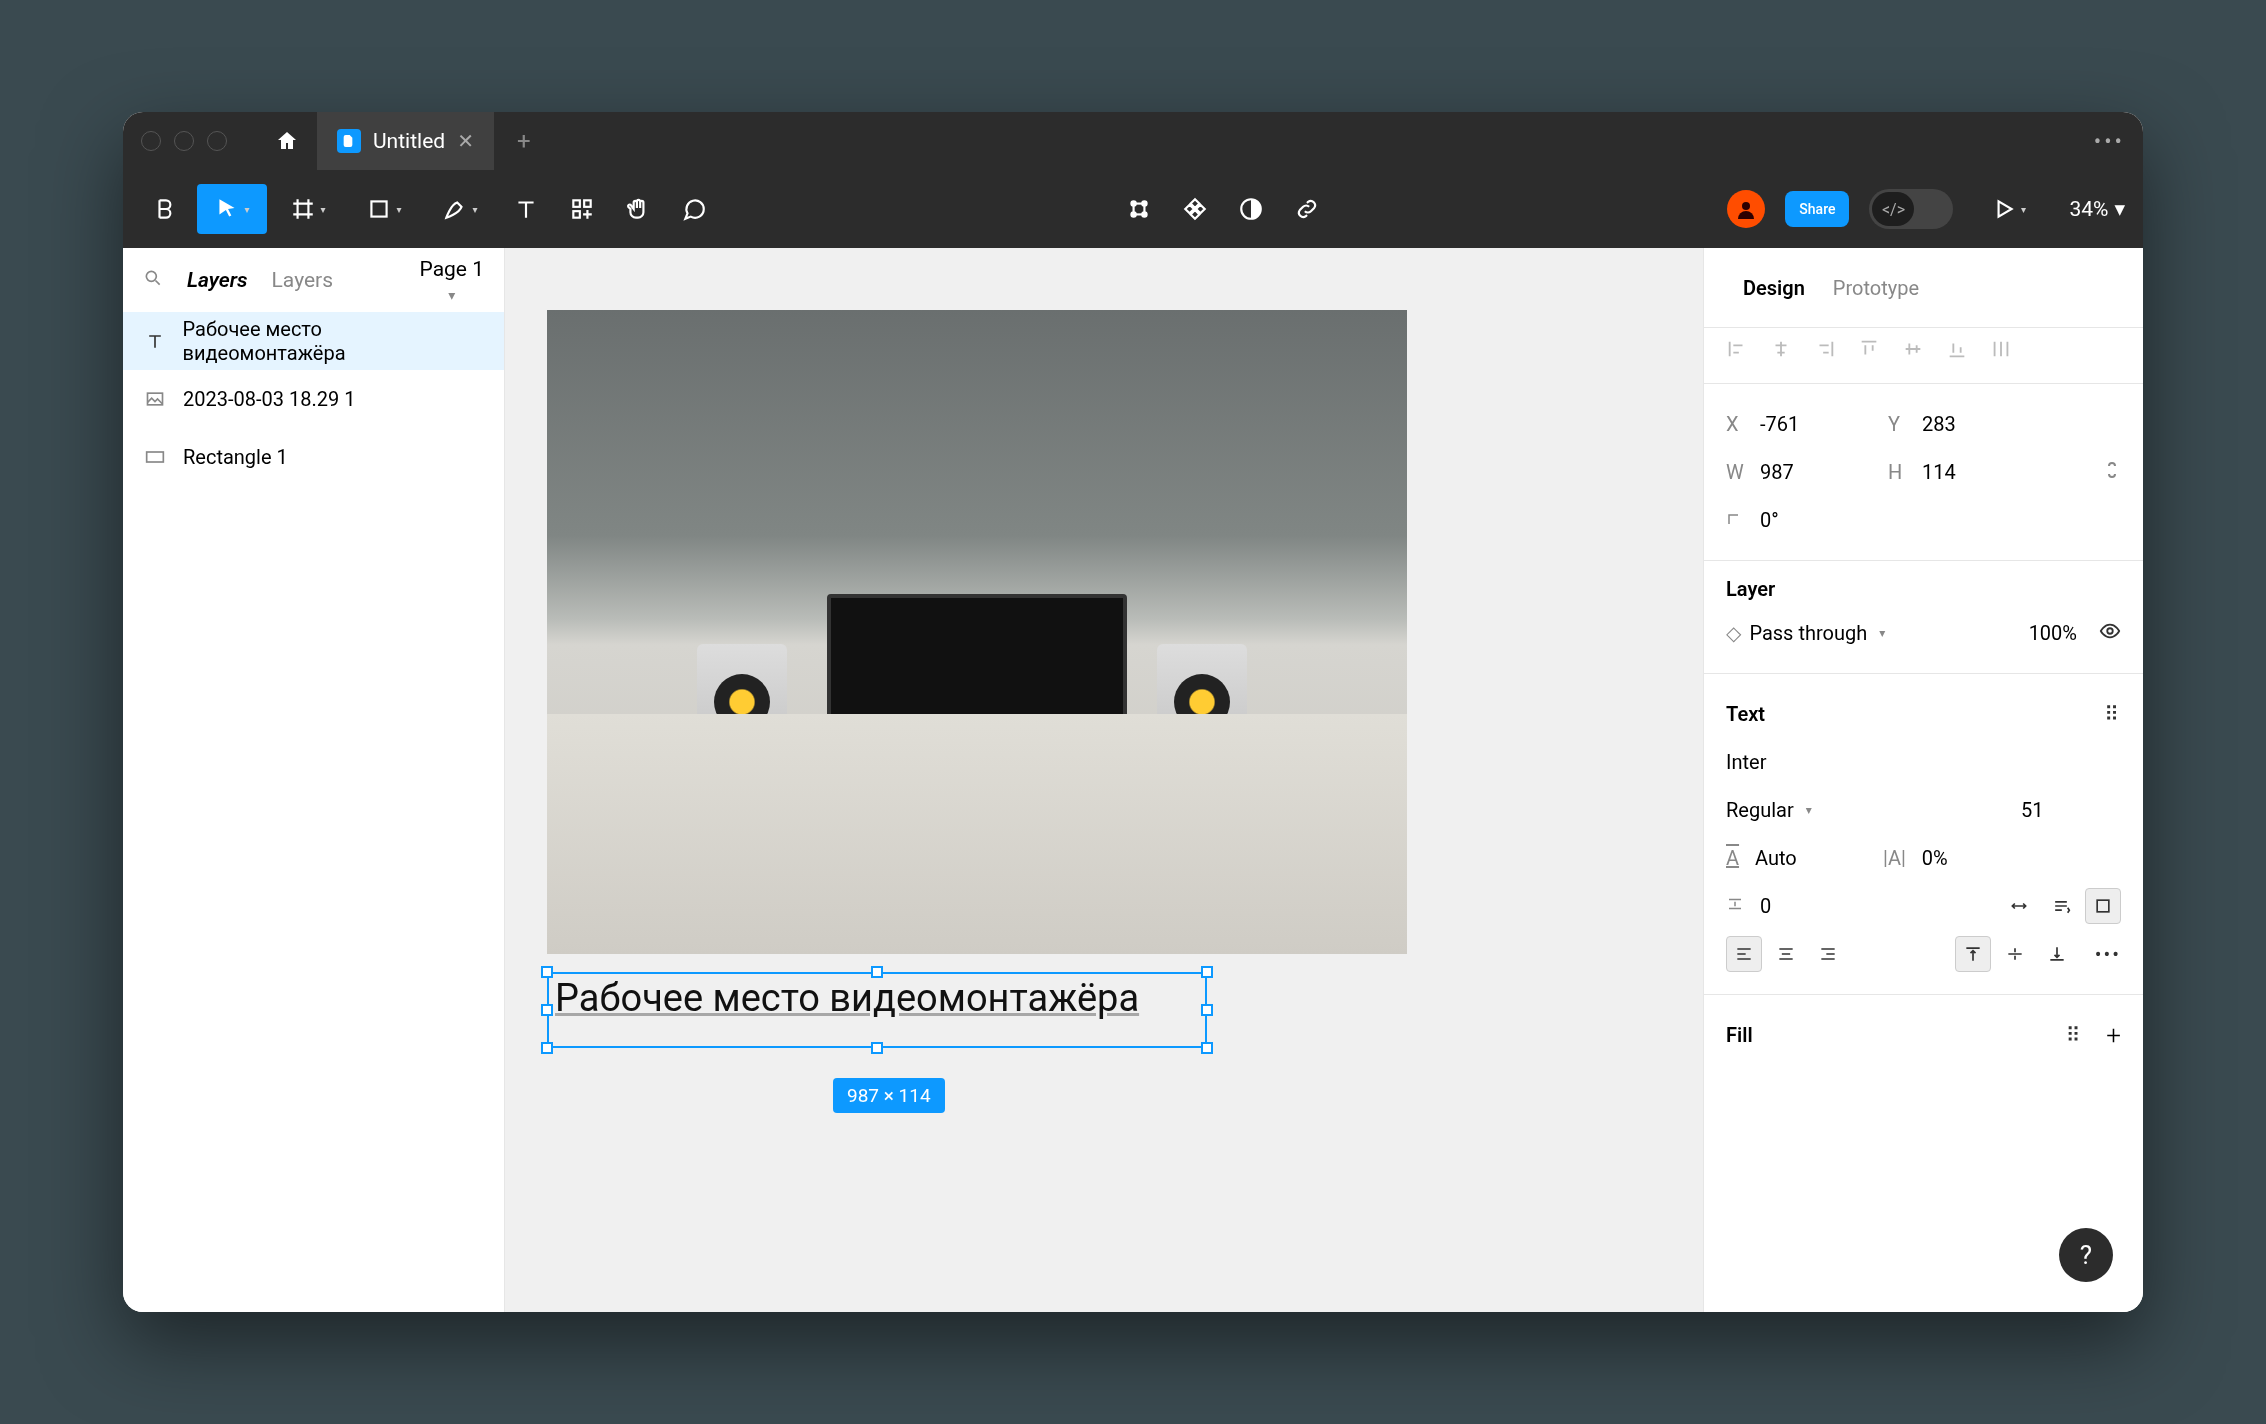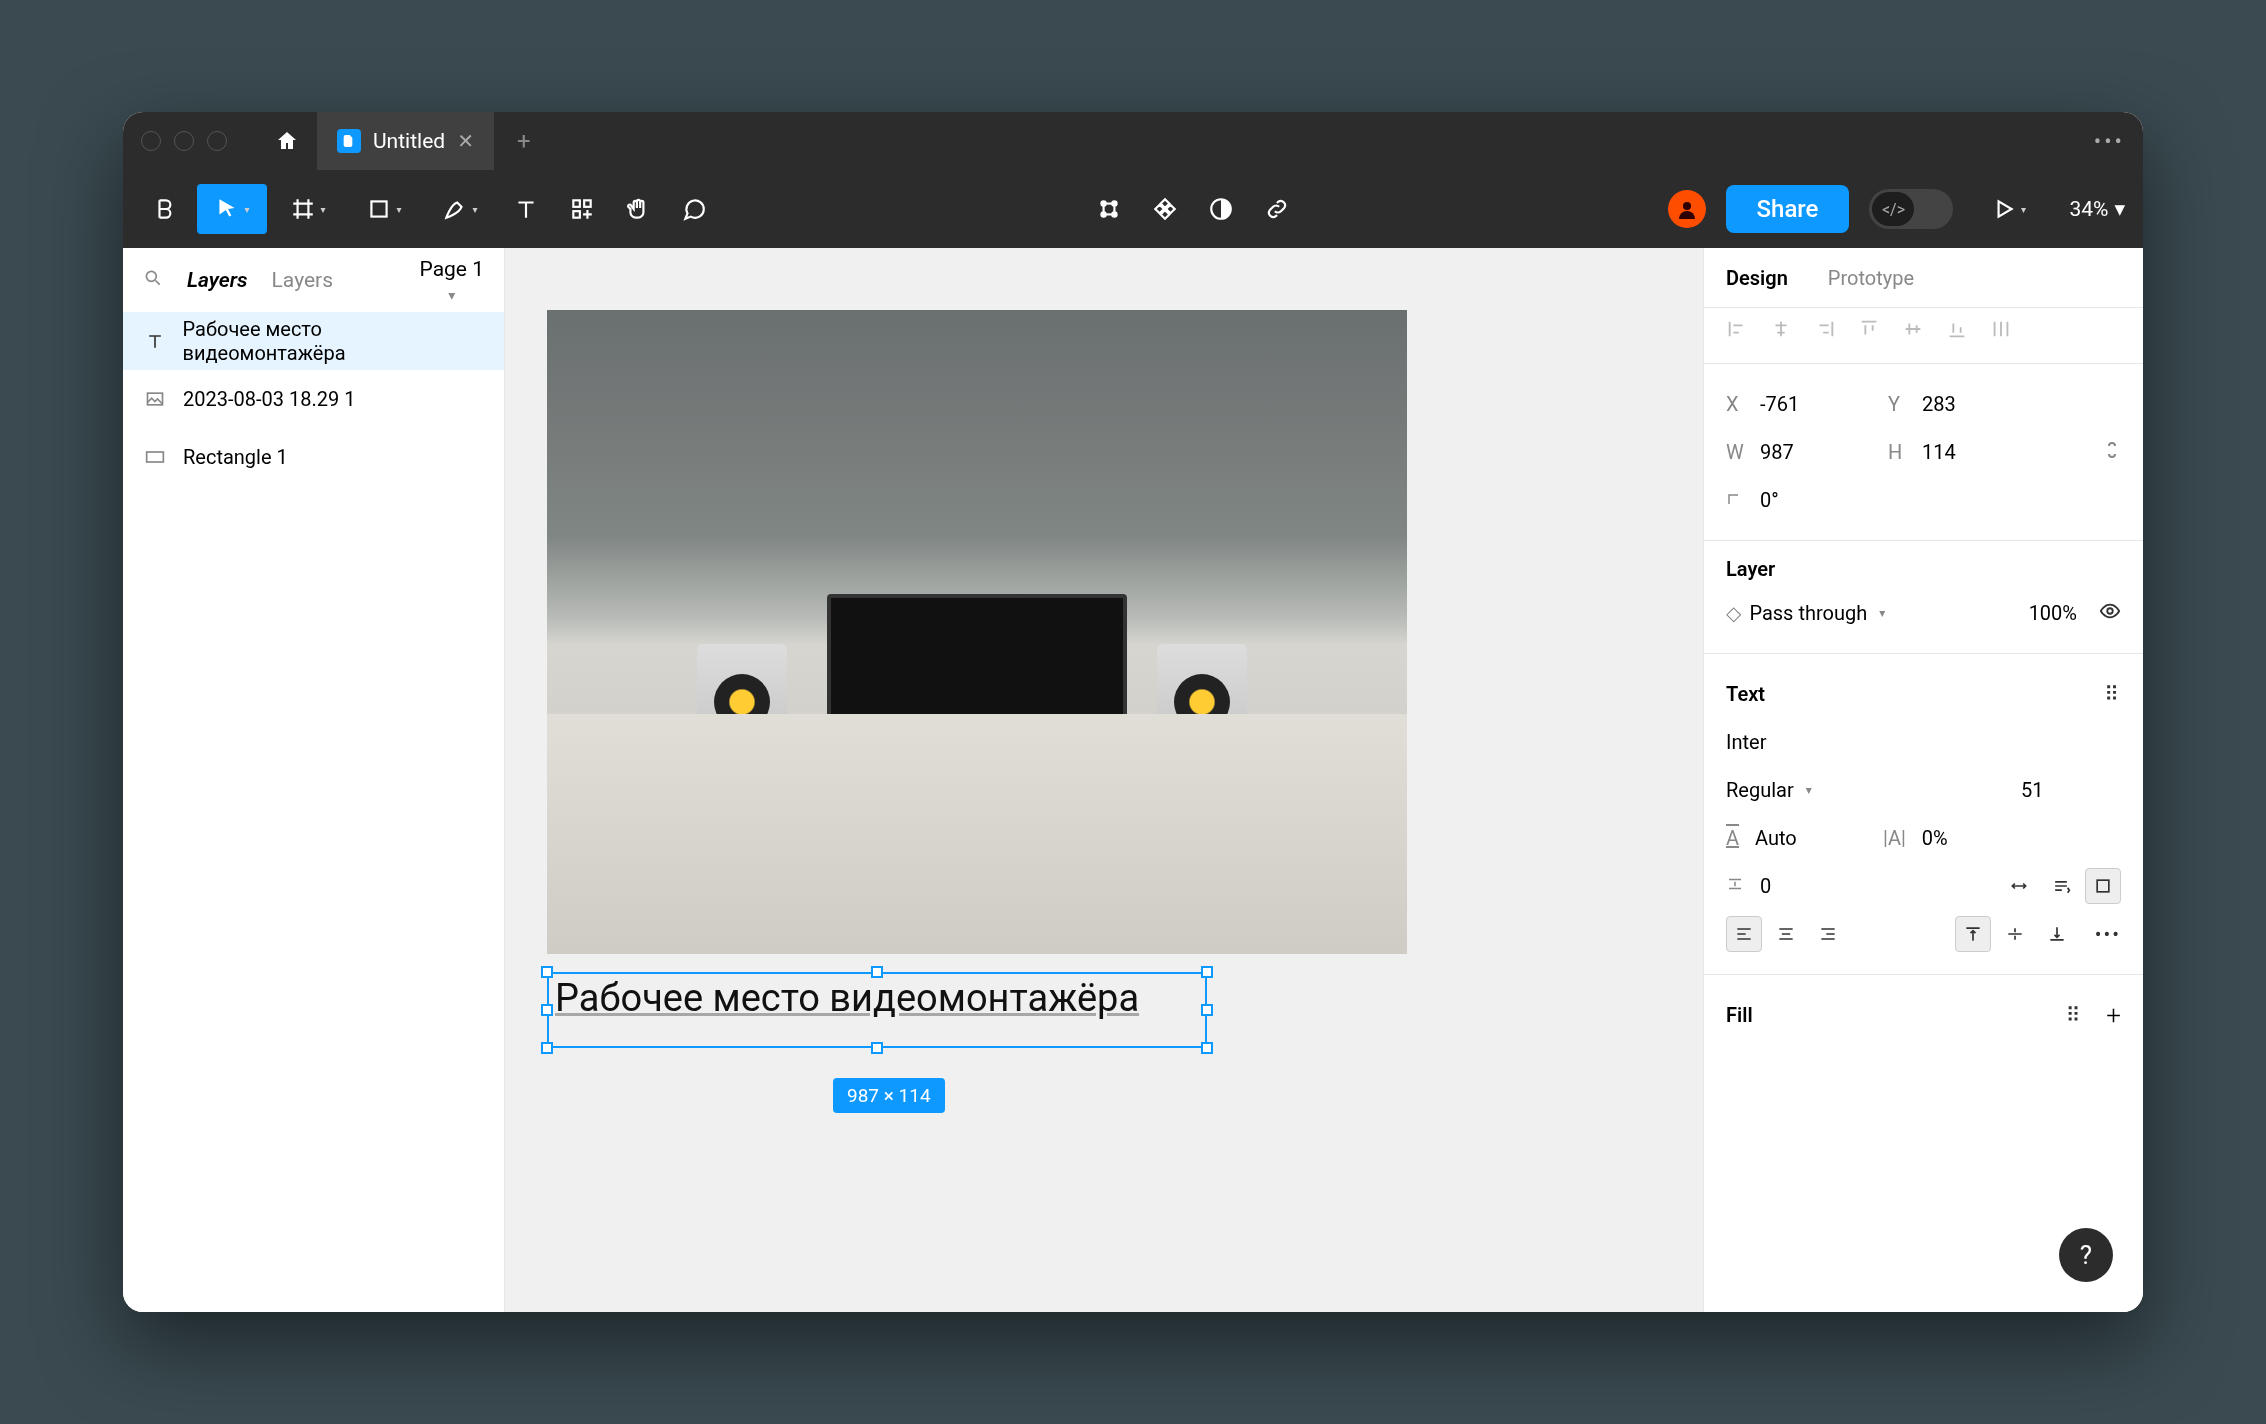--- a/index.html
+++ b/index.html
@@ -16,21 +16,21 @@
   .menu-dots { margin-left: auto; color: #aaa; font-size: 22px; letter-spacing: 3px; }
 
   .toolbar { height: 78px; background: #2c2c2c; display: flex; align-items: center; padding: 0 18px; gap: 6px; }
   .tool { width: 50px; height: 50px; display: flex; align-items: center; justify-content: center; color: #fff; border-radius: 4px; position: relative; }
   .tool.wide { width: 70px; }
   .tool.active { background: #0d99ff; }
   .tool svg { width: 26px; height: 26px; }
   .tool .chev { font-size: 10px; margin-left: 4px; color: #ccc; }
   .tb-spacer { flex: 1; }
   .avatar { width: 38px; height: 38px; border-radius: 50%; background: #ff4d00; display: flex; align-items: center; justify-content: center; }
-  .share-btn { background: #0d99ff; color: #fff; padding: 10px 31px; border-radius: 8px; font-size: 24px; font-weight: 500; margin-left: 14px; }
+  .share-btn { background: #0d99ff; color: #fff; padding: 10px 14px; border-radius: 8px; font-size: 14px; font-weight: 500; margin-left: 14px; }
   .dev-toggle { width: 84px; height: 40px; background: #444; border-radius: 20px; margin-left: 14px; display: flex; align-items: center; padding: 3px; }
   .dev-knob { width: 42px; height: 34px; background: #1e1e1e; border-radius: 17px; display: flex; align-items: center; justify-content: center; color: #aaa; font-size: 16px; }
   .zoom { color: #fff; font-size: 21px; margin-left: 20px; display: flex; align-items: center; gap: 6px;}
 
   .body { flex: 1; display: flex; overflow: hidden; }
   .left { width: 382px; border-right: 1px solid #e6e6e6; display: flex; flex-direction: column; background: #fff; }
   .left-head { height: 64px; display: flex; align-items: center; padding: 0 20px; gap: 24px; font-size: 21px; }
   .left-head .srch { color: #888; }
   .left-head .lab { font-weight: 600; font-style: italic; }
   .left-head .assets { color: #888; }
@@ -53,21 +53,21 @@
   .h-tl { top:-6px; left:-6px; } .h-tr { top:-6px; right:-6px; }
   .h-bl { bottom:-6px; left:-6px; } .h-br { bottom:-6px; right:-6px; }
   .h-tm { top:-6px; left:50%; transform:translateX(-50%);} 
   .h-bm { bottom:-6px; left:50%; transform:translateX(-50%);} 
   .h-ml { left:-6px; top:50%; transform:translateY(-50%);} 
   .h-mr { right:-6px; top:50%; transform:translateY(-50%);} 
   .txt-content { font-size: 38px; color: #111; padding: 4px 8px; text-decoration: underline; text-decoration-color: rgba(0,0,0,0.3); }
   .dim-badge { position: absolute; top: 830px; left: 328px; background: #0d99ff; color: #fff; font-size: 19px; padding: 6px 14px; border-radius: 4px; }
 
   .right { width: 440px; border-left: 1px solid #e6e6e6; background: #fff; overflow-y: auto; font-size: 20px; }
-  .r-tabs { height: 60px; display: flex; align-items: center; padding: 0 22px; gap: 40px; border-bottom: 1px solid #e6e6e6; }
+  .r-tabs { height: 80px; display: flex; align-items: center; padding: 0 39px; gap: 28px; border-bottom: 1px solid #e6e6e6; }
   .r-tabs .act { font-weight: 600; }
   .r-tabs .inact { color: #888; }
   .r-section { padding: 16px 22px; border-bottom: 1px solid #e6e6e6; }
   .r-row { display: flex; align-items: center; gap: 8px; height: 48px; }
   .r-lab { color: #888; width: 26px; }
   .r-val { width: 120px; }
   .r-title { font-weight: 600; margin-bottom: 8px; }
   .align-row { display:flex; gap:22px; padding: 10px 22px 18px; border-bottom:1px solid #e6e6e6; color:#bbb; }
   .align-row svg { width:22px; height:22px; }
   .opacity { margin-left: auto; }

